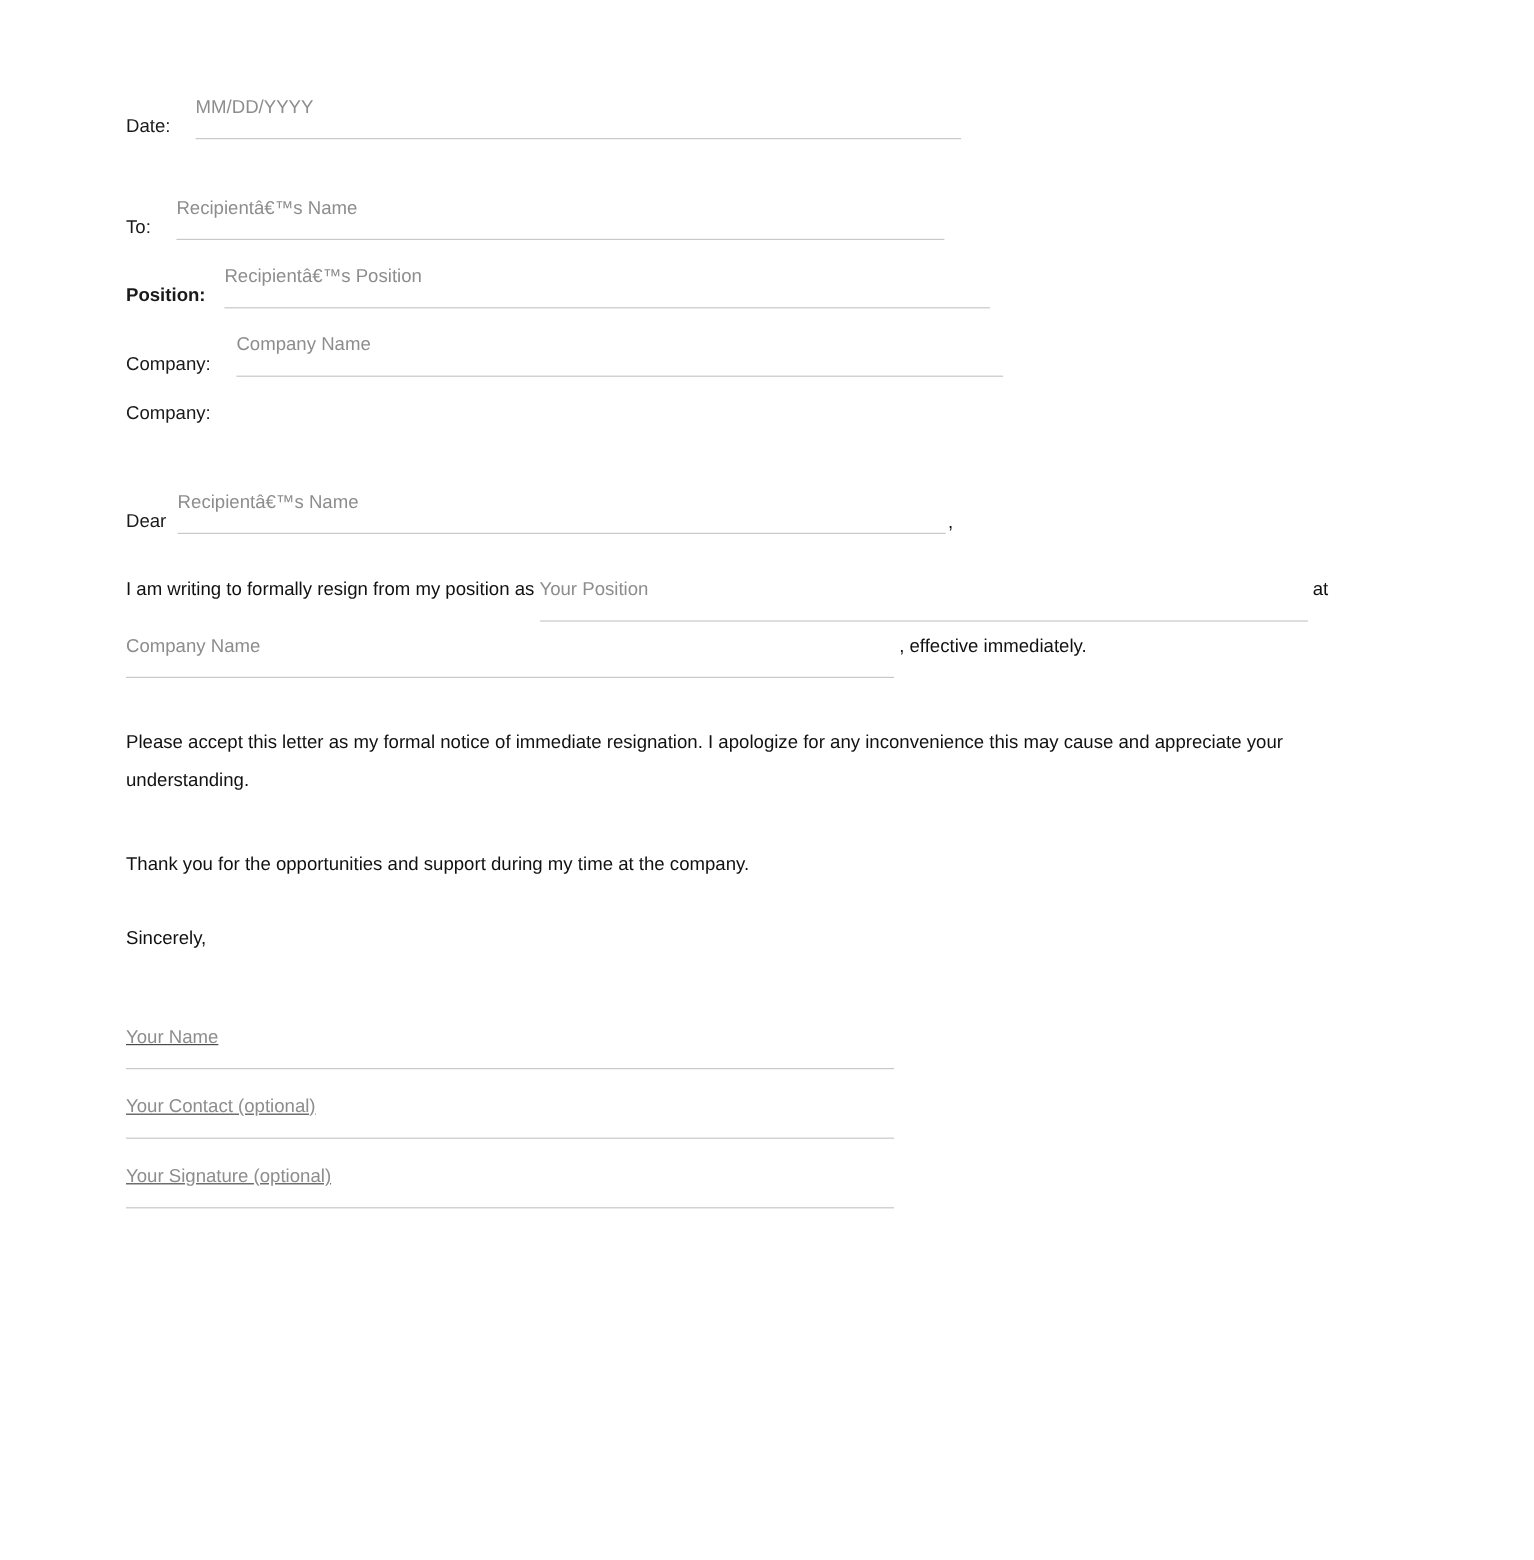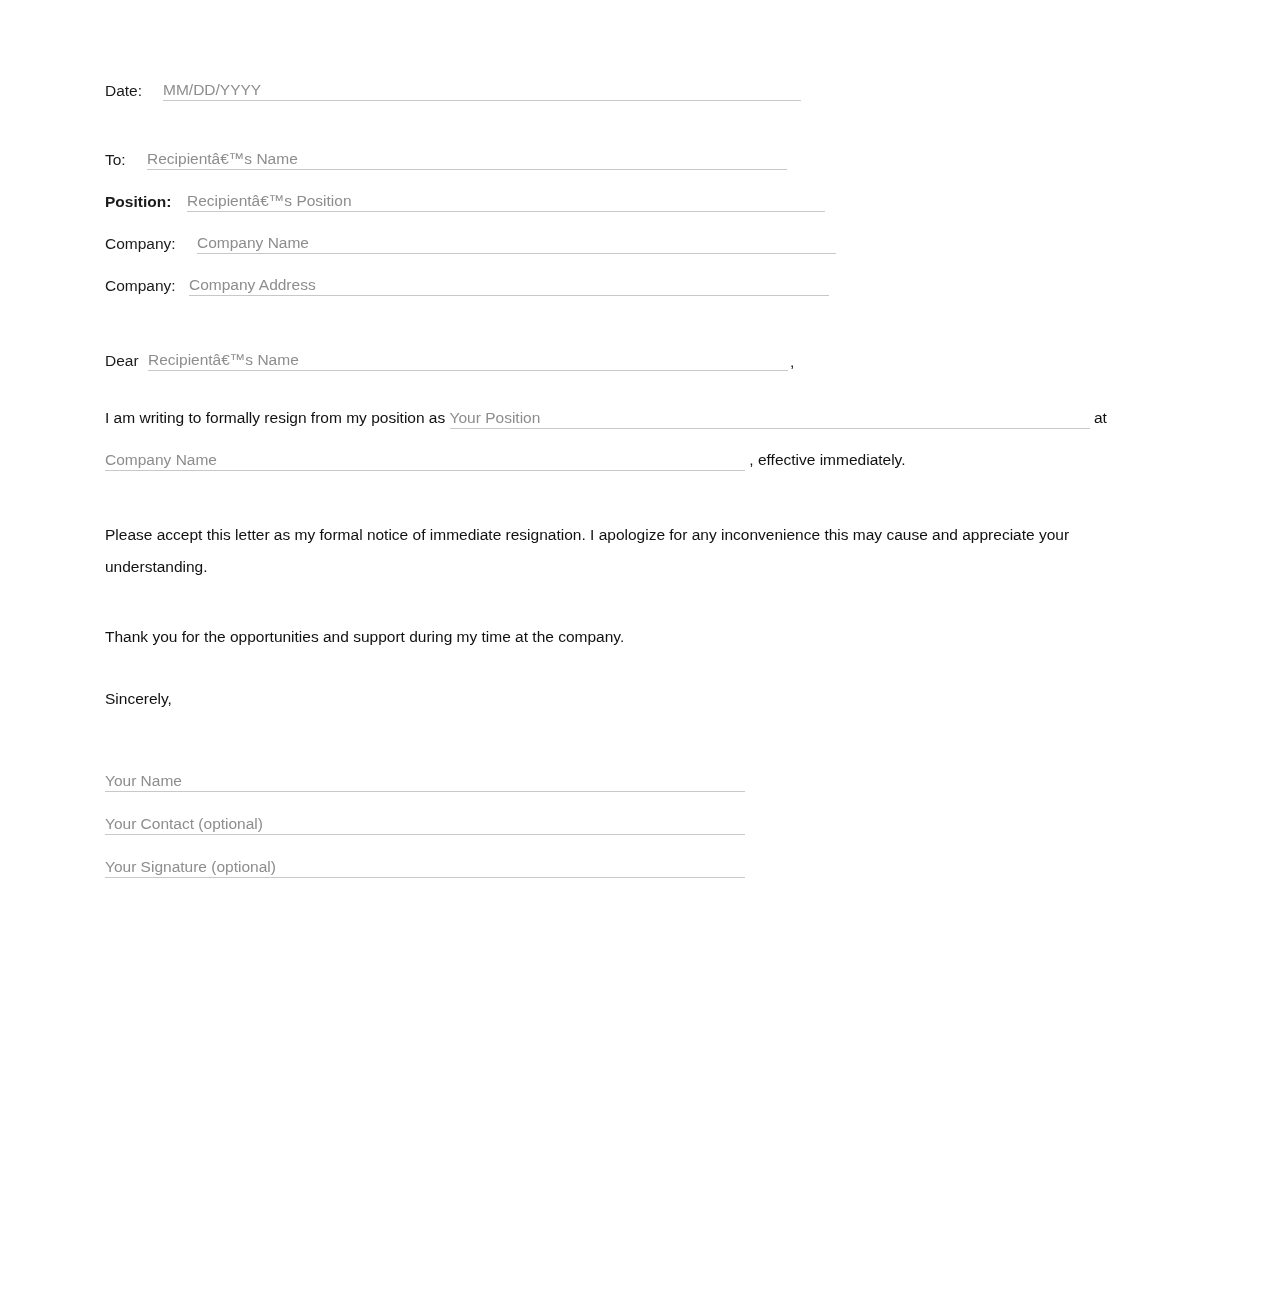--- a/index.html
+++ b/index.html
@@ -29,21 +29,21 @@
 
   
   .fld {
     border: 0;
     border-bottom: 1px solid #c8c8c8;
     background: transparent;
     font-family: "Liberation Sans", sans-serif;
     font-size: 15.5px;
     color: #4a4a4a;
     outline: none;
-    padding: 0 0 0 0;
+    padding: 0 0 15px 0;
     line-height: 20px;
   }
   .fld::placeholder {
     color: #8d8d8d;
     opacity: 1;
   }
   .lbl {
     font-size: 15.5px;
     color: #1a1a1a;
     line-height: 20px;
@@ -105,20 +105,21 @@
     max-width: 1000px;
   }
   .para.tight { margin-top: 30px; }
 
   
   .sig-block { margin-top: 56px; }
   .sig-block .fld {
     display: block;
     width: 640px;
     margin-bottom: 22px;
+    text-decoration: underline;
   }
 </style>
 </head>
 <body>
 
 <div class="page">
   <div class="letter">
 
     <div class="row-date">
       <span class="lbl">Date:</span>
@@ -137,21 +138,20 @@
         <input class="fld" type="text" value="" placeholder="Recipientâ€™s Position" style="">
       </div>
 
       <div class="recip-row r-comp">
         <span class="lbl">Company:</span>
         <input class="fld" type="text" value="" placeholder="Company Name" style="">
       </div>
 
       <div class="recip-row r-addr">
         <span class="lbl">Company:</span>
-        <input class="fld" type="text" value="" placeholder="Company Address" style="">
       </div>
 
     </div>
 
     <div class="salut">
       <span class="lbl">Dear</span>
       <input class="fld" type="text" value="" placeholder="Recipientâ€™s Name" style="">
       <span class="comma">,</span>
     </div>
 

